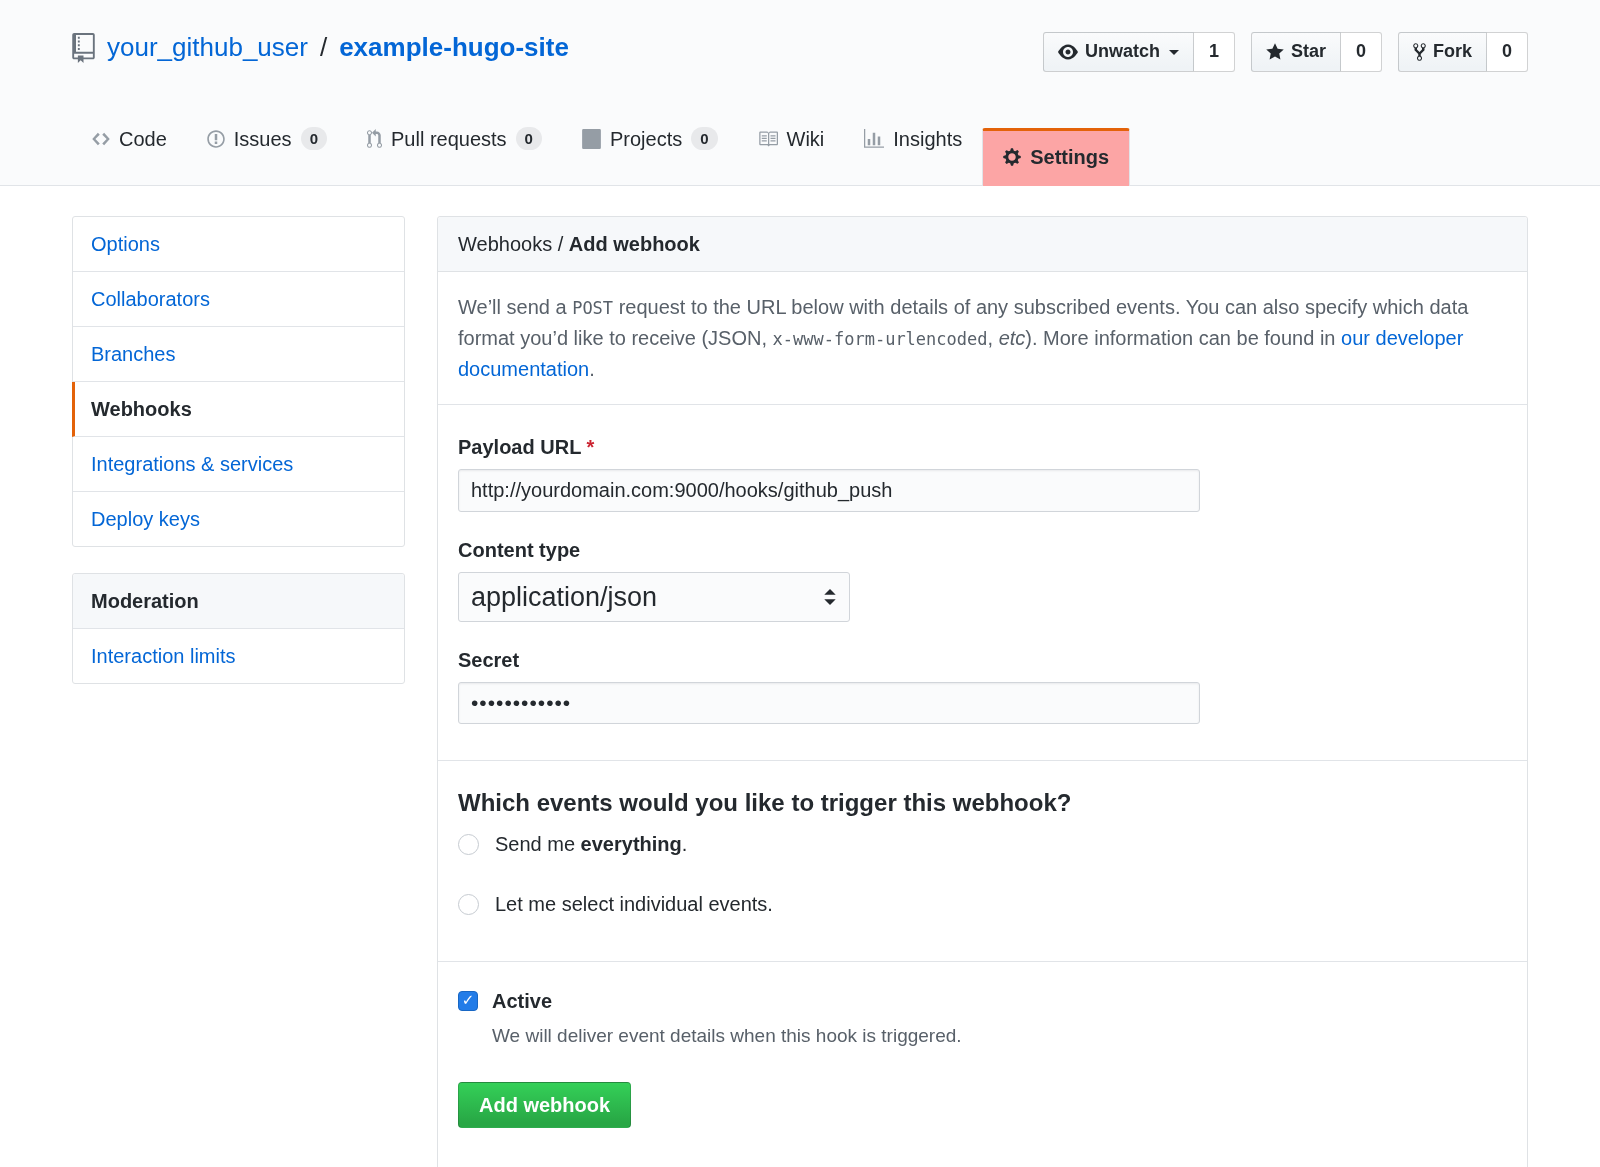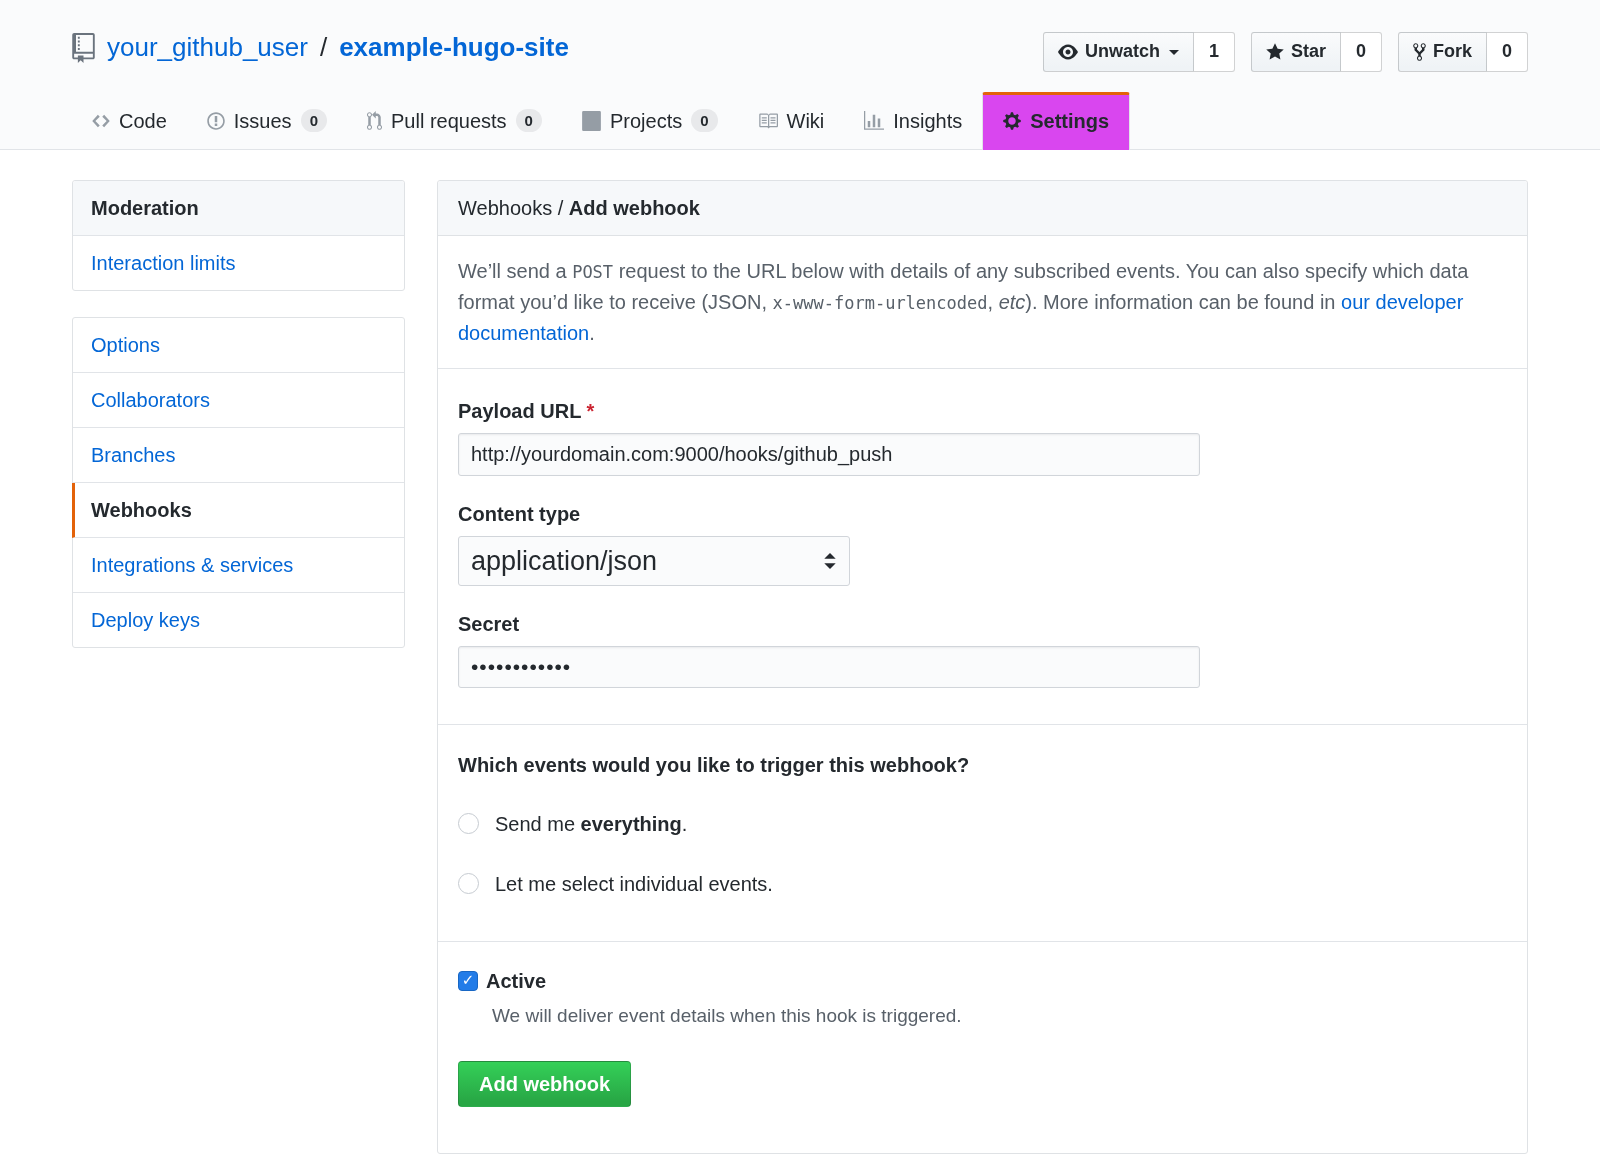--- a/index.html
+++ b/index.html
@@ -41,24 +41,24 @@
 
   
   .reponav { display: flex; margin-top: 20px; }
   .reponav-item {
     display: inline-flex; align-items: center; gap: 9px;
     padding: 14px 20px 16px; font-size: 20px; color: #24292e;
     border-top: 3px solid transparent; line-height: 1.2;
   }
   .reponav-item .tab-icon { fill: #959da5; }
   .reponav-item.selected {
-    background: #d946ef; font-weight: 600;
+    background: #fca5a5; font-weight: 600;
     border: 1px solid #e1e4e8; border-bottom: 0;
     border-top: 3px solid #e36209; border-radius: 3px 3px 0 0;
-    margin-bottom: -1px; padding-bottom: 17px;
+    margin-bottom: -1px; padding-bottom: 17px; margin-top: 36px;
   }
   .reponav-item.selected .tab-icon { fill: #24292e; }
   .counter {
     background: rgba(27,31,35,0.08); border-radius: 20px;
     padding: 2px 9px; font-size: 15px; font-weight: 600; line-height: 1.3;
   }
 
   
   .main-layout { display: flex; align-items: flex-start; margin-top: 30px; padding-bottom: 26px; }
   .sidebar { width: 333px; flex: none; }
@@ -106,35 +106,35 @@
   .secret-input { letter-spacing: 1px; font-size: 21px; padding-top: 8px; padding-bottom: 8px; }
   .select-wrap { position: relative; width: 392px; }
   .content-select {
     appearance: none; -webkit-appearance: none; -moz-appearance: none;
     width: 100%; padding: 9px 40px 9px 12px; font-size: 27px; font-family: inherit;
     color: #24292e; background: #fafbfc; border: 1px solid #d1d5da; border-radius: 3px; outline: none;
   }
   .select-caret { position: absolute; right: 14px; top: 50%; transform: translateY(-50%); pointer-events: none; fill: #24292e; }
 
   .events-section { padding: 28px 20px 12px; }
-  .events-question { margin: 0 0 32px; font-size: 20px; font-weight: 600; line-height: 1.2; }
+  .events-question { margin: 0 0 12px; font-size: 24px; font-weight: 600; line-height: 1.2; }
   .radio-row { display: flex; align-items: center; gap: 16px; margin-bottom: 30px; font-size: 20px; }
   .radio {
     width: 21px; height: 21px; flex: none; border-radius: 50%;
     background: #fff; border: 1px solid #c6cbd1; position: relative;
   }
   .radio.checked { background: #217ee8; border-color: #1867c4; }
   .radio.checked::after {
     content: ""; position: absolute; width: 7px; height: 7px; border-radius: 50%;
     background: #fff; top: 50%; left: 50%; transform: translate(-50%,-50%);
   }
   .radio-label strong { font-weight: 700; }
 
   .activate-section { padding: 24px 20px 46px; }
-  .checkbox-row { display: flex; align-items: center; gap: 8px; font-size: 20px; }
+  .checkbox-row { display: flex; align-items: center; gap: 14px; font-size: 20px; }
   .checkbox {
     width: 20px; height: 20px; flex: none; border-radius: 4px;
     background: #227ce8; border: 1px solid #1867c4; position: relative;
   }
   .checkbox::after {
     content: "\2713"; position: absolute; color: #fff; font-size: 15px; font-weight: 700;
     top: 50%; left: 50%; transform: translate(-50%,-54%);
   }
   .active-label { font-weight: 600; }
   .active-note { margin: 7px 0 0 34px; font-size: 19px; color: #586069; line-height: 1.4; }
@@ -258,30 +258,30 @@
           </span>
         <span>Settings</span>
       </a>
     </nav>
   </div>
 </div>
 
 <div class="container main-layout">
   <aside class="sidebar">
     <nav class="menu">
-      <div class="menu-header">Moderation</div>
-      <a href="#">Interaction limits</a>
-    </nav>
-    <nav class="menu">
       <a href="#">Options</a>
       <a href="#">Collaborators</a>
       <a href="#">Branches</a>
       <a href="#" class="selected">Webhooks</a>
       <a href="#">Integrations &amp; services</a>
       <a href="#">Deploy keys</a>
+    </nav>
+    <nav class="menu">
+      <div class="menu-header">Moderation</div>
+      <a href="#">Interaction limits</a>
     </nav>
   </aside>
 
   <section class="main-box">
     <div class="box-header">
       <a href="#" class="crumb-parent">Webhooks</a><span> / </span><span class="current">Add webhook</span>
     </div>
 
     <div class="box-section intro">
       <p><span>We’ll send a </span><code class="inline">POST</code><span> request to the URL below with details of any subscribed events. You can also specify which data format you’d like to receive (JSON, </span><code class="inline">x-www-form-urlencoded</code><span>, </span><em>etc</em><span>). More information can be found in </span><a href="#">our developer documentation</a><span>.</span></p>

